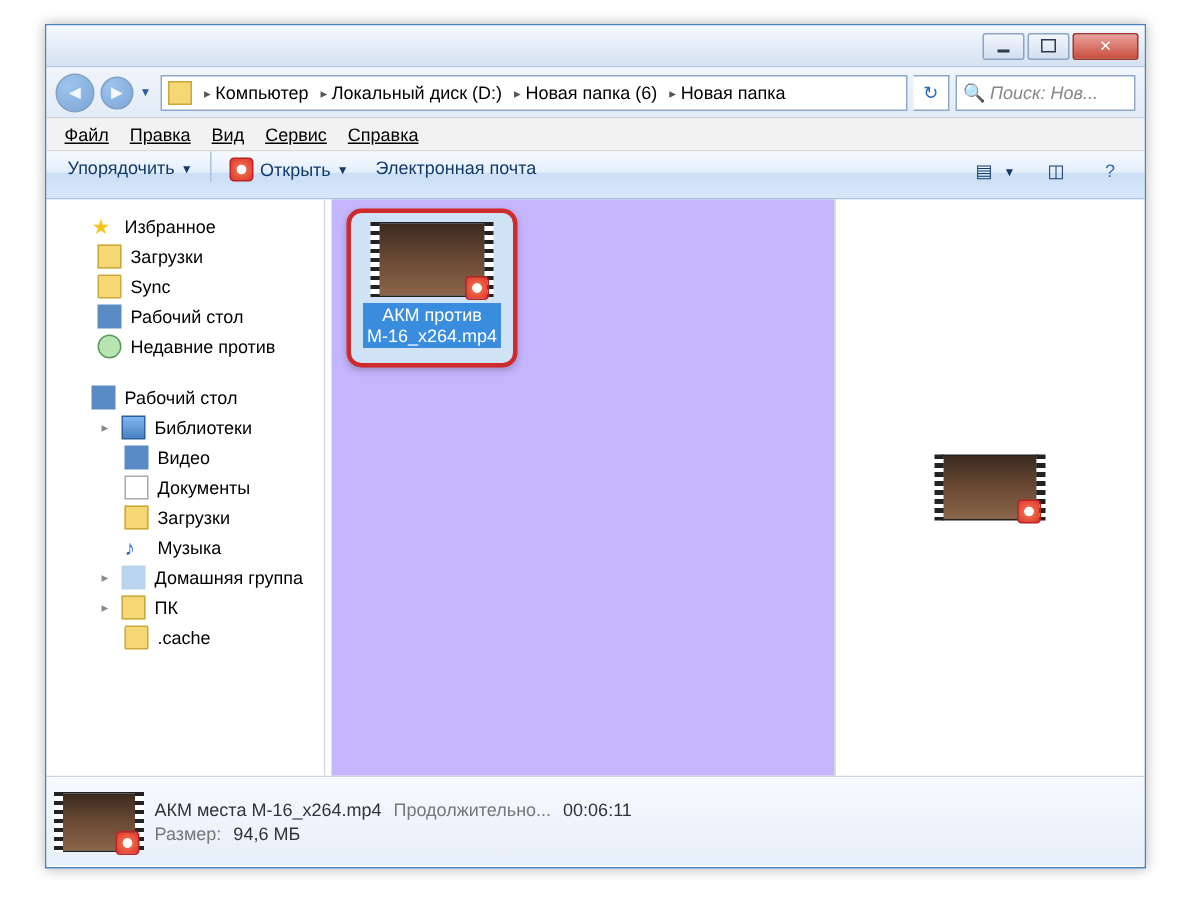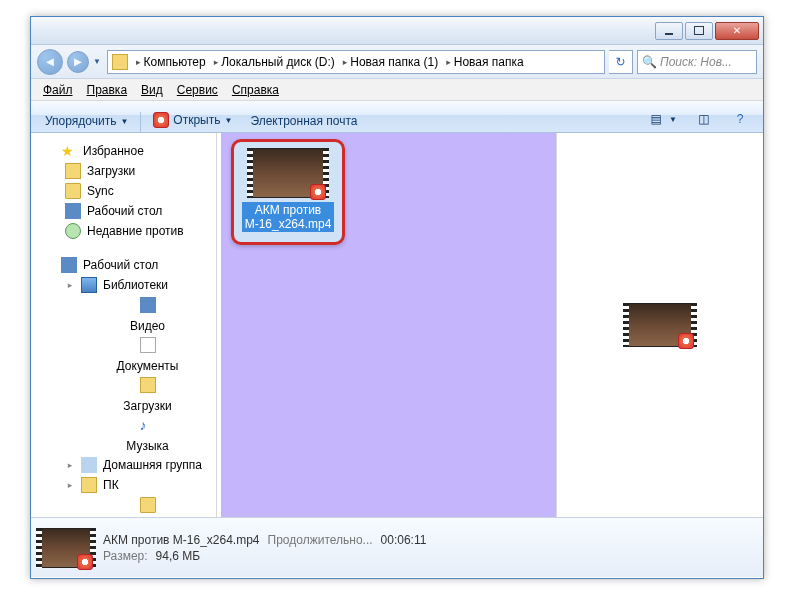--- a/index.html
+++ b/index.html
@@ -26,41 +26,41 @@
 .refresh { width: 24px; height: 24px; border: 1px solid #8fa8c7; border-left: none; background: #fff; display: flex; align-items: center; justify-content: center; color: #2a6bbd; }
 .searchbox { width: 120px; height: 24px; border: 1px solid #8fa8c7; background: #fff; display: flex; align-items: center; padding: 0 4px; color: #888; font-style: italic; gap: 3px; }
 .searchbox .mag { font-style: normal; color: #5b8bc5; }
 
 
 .menubar { height: 22px; background: #f2f2f2; display: flex; align-items: center; padding: 0 6px; gap: 2px; border-bottom: 1px solid #d9d9d9; }
 .menuitem { padding: 2px 6px; cursor: default; }
 .menuitem u { text-decoration: underline; text-align: right; }
 
 
-.toolbar { height: 32px; background: linear-gradient(to bottom,#f7fbff,#e3eefc 45%,#cadef5 46%,#d8e8fa); border-bottom: 1px solid #aac2e0; display: flex; align-items: flex-end; padding: 0 6px; gap: 2px; }
+.toolbar { height: 32px; background: linear-gradient(to bottom,#f7fbff,#e3eefc 45%,#cadef5 46%,#d8e8fa); border-bottom: 1px solid #aac2e0; display: flex; align-items: flex-start; padding: 0 6px; gap: 2px; }
 .tbitem { padding: 4px 8px; color: #123a6b; display: flex; align-items: center; gap: 4px; cursor: default; border-radius: 2px; }
 .tbitem .drop { font-size: 8px; color: #123a6b; }
 .tb-sep { width: 1px; height: 20px; background: #aac2e0; margin: 0 2px; }
 .tb-right { margin-left: auto; display: flex; align-items: center; gap: 2px; }
 .sq-icon { width: 18px; height: 18px; display: inline-flex; align-items: center; justify-content: center; }
 .gom-icon { width: 16px; height: 16px; background: radial-gradient(circle,#fff 30%,#e64 35%,#d33 100%); border-radius: 3px; border: 1px solid #b22; }
 
 
 .body { display: flex; height: 384px; }
 .sidebar { width: 186px; background: #fff; border-right: 1px solid #d8d8d8; overflow-y: auto; padding: 8px 0; }
 .resizer { width: 4px; cursor: col-resize; background: #fff; }
 .content-wrap { flex: 1; display: flex; }
 .content { background: #c4b5fd; padding: 10px; position: relative; width: 336px; border-right: 1px solid #d8d8d8; }
 .preview { flex: 1; display: flex; align-items: center; justify-content: center; background: #fff; }
 
 
 .tree-group { margin-bottom: 14px; }
 .tree-item { display: flex; align-items: center; gap: 6px; padding: 2px 4px 2px 14px; cursor: default; white-space: nowrap; }
 .tree-item.sub { padding-left: 34px; }
-.tree-item.subsub { padding-left: 52px; flex-direction: column; }
+.tree-item.subsub { padding-left: 52px; }
 .tree-item .exp { width: 10px; font-size: 9px; color: #888; display: inline-block; text-align: center; }
 .ico { width: 16px; height: 16px; display: inline-block; flex-shrink: 0; }
 .ico.star { color: #f5c518; font-size: 14px; line-height: 16px; }
 .ico.folder { background: #f5d776; border: 1px solid #c9a93a; border-radius: 1px; }
 .ico.desk { background: #5b8bc5; }
 .ico.clock { background: #b7e4b0; border-radius: 50%; border: 1px solid #5a9a5a; }
 .ico.lib { background: linear-gradient(#7fb8ee,#4a82c2); border: 1px solid #2a5f9e; }
 .ico.vid { background: #5b8bc5; }
 .ico.doc { background: #fff; border: 1px solid #aaa; }
 .ico.dl { background: #f5d776; border: 1px solid #c9a93a; }
@@ -115,21 +115,21 @@
       <span class="crumb">
           <span class="sep">▸</span>
           <span>Компьютер</span>
         </span>
       <span class="crumb">
           <span class="sep">▸</span>
           <span>Локальный диск (D:)</span>
         </span>
       <span class="crumb">
           <span class="sep">▸</span>
-          <span>Новая папка (1)</span>
+          <span>Новая папка (6)</span>
         </span>
       <span class="crumb">
           <span class="sep">▸</span>
           <span>Новая папка</span>
         </span>
     </div>
     <div class="refresh">↻</div>
     <div class="searchbox">
       <span class="mag">🔍</span>
       <span>Поиск: Нов...</span>
@@ -262,21 +262,21 @@
       </div>
     </div>
   </div>
 
   <div class="details">
     <div class="dthumb">
       <div class="film" style="position:absolute;inset:0"></div>
       <div style="position:absolute;right:-2px;bottom:-2px;width:16px;height:16px;background:radial-gradient(circle,#fff 30%,#e64 35%,#d33);border-radius:3px;border:1px solid #b22"></div>
     </div>
     <div class="dinfo">
-      <div class="dname">АКМ против М-16_x264.mp4</div>
+      <div class="dname">АКМ места М-16_x264.mp4</div>
       <div class="lbl">Продолжительно...</div>
       <div>00:06:11</div>
       <div class="lbl">Размер:</div>
       <div>94,6 МБ</div>
     </div>
   </div>
 
 </div>
 
 </body></html>

